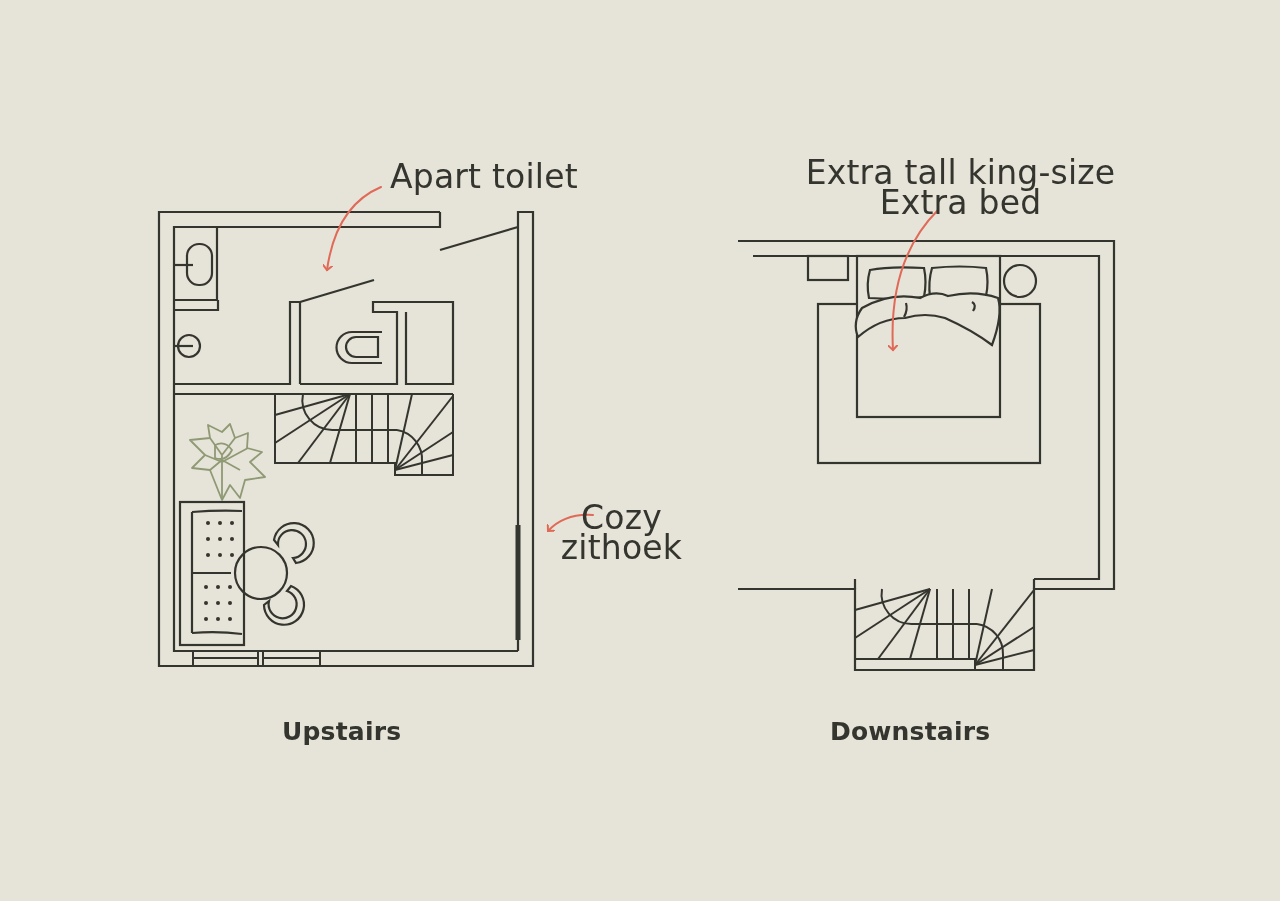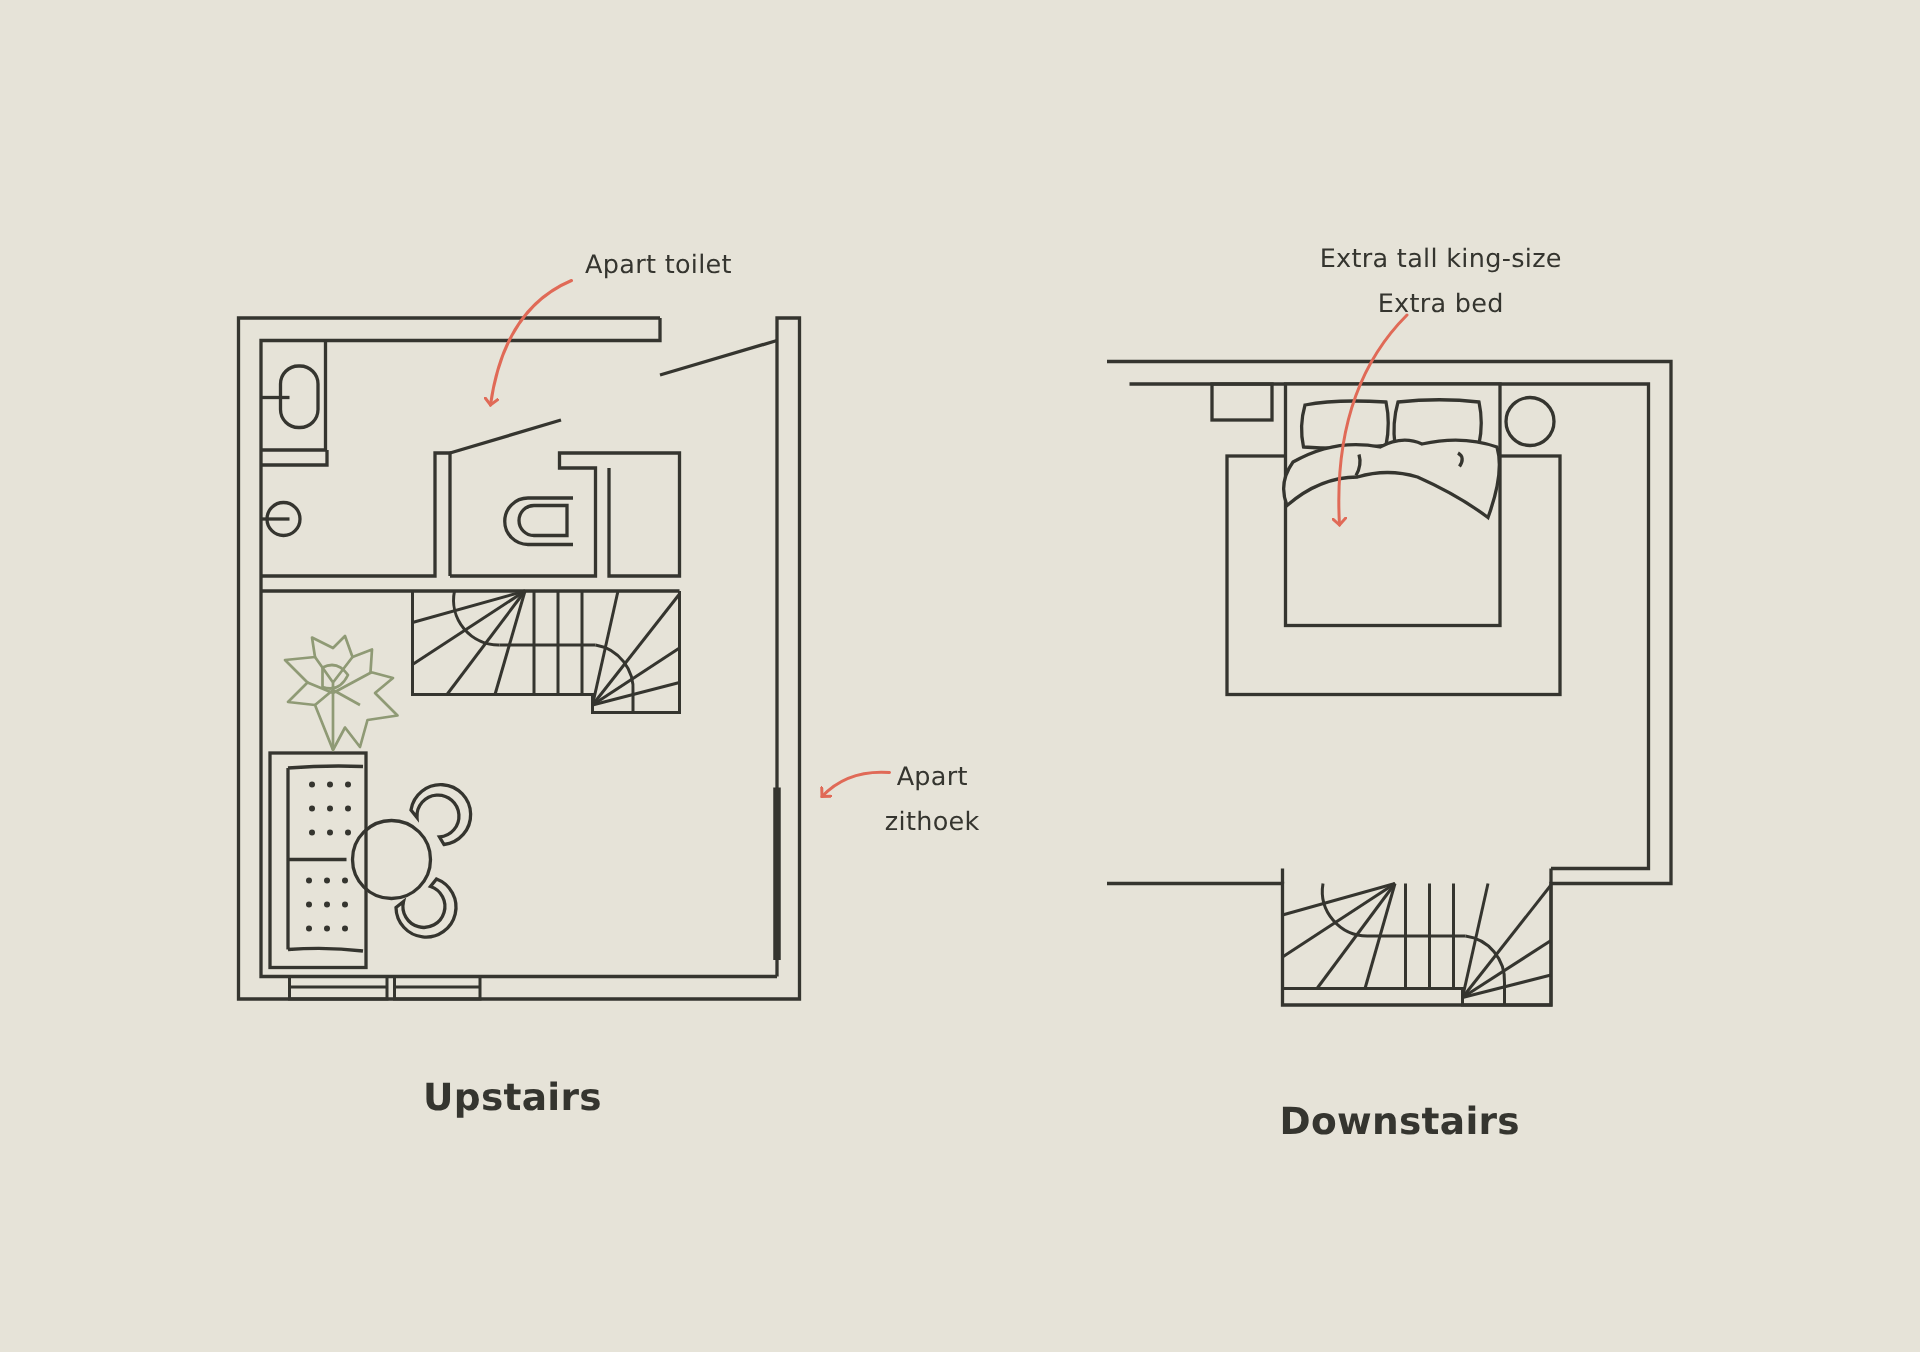--- a/index.html
+++ b/index.html
@@ -7,21 +7,21 @@
       width: 1280px; height: 901px;
       background: #e6e3d8;
       position: relative; overflow: hidden;
       font-family: "DejaVu Sans", sans-serif;
     }
     svg.plan { position: absolute; left: 0; top: 0; }
     .lbl {
       position: absolute;
       color: #35352f;
       font-family: "DejaVu Sans", sans-serif;
-      font-size: 17px;
+      font-size: 33px;
       line-height: 30px;
       letter-spacing: 0.2px;
       white-space: nowrap;
     }
     .right { text-align: center; }
     .caption { font-size: 25px; font-weight: bold; }
   </style>
 </head>
 <body>
 
@@ -172,23 +172,23 @@
       <line x1="1034" y1="650" x2="975" y2="665"></line>
     </g>
   </g>
 
   <path d="M938,210 Q888,260 893,350" fill="none" stroke="#e06a57" stroke-width="2" stroke-linecap="round" marker-end="url(#arrowhead)"></path>
 </svg>
 
 <div class="lbl" style="left:390px; top:162px;">Apart toilet</div>
 
 <div class="lbl right" style="left:560px; top:503px; width:123px;">
-  <div>Apart</div>
+  <div>Cozy</div>
   <div>zithoek</div>
 </div>
 
 <div class="lbl right" style="left:800px; top:158px; width:321px;">
   <div>Extra tall king-size</div>
   <div>Extra bed</div>
 </div>
 
 <div class="lbl caption" style="left:282px; top:717px;">Upstairs</div>
-<div class="lbl caption" style="left:853px; top:717px;margin-top:16px;">Downstairs</div>
+<div class="lbl caption" style="left:830px; top:717px;">Downstairs</div>
 
 </body></html>

